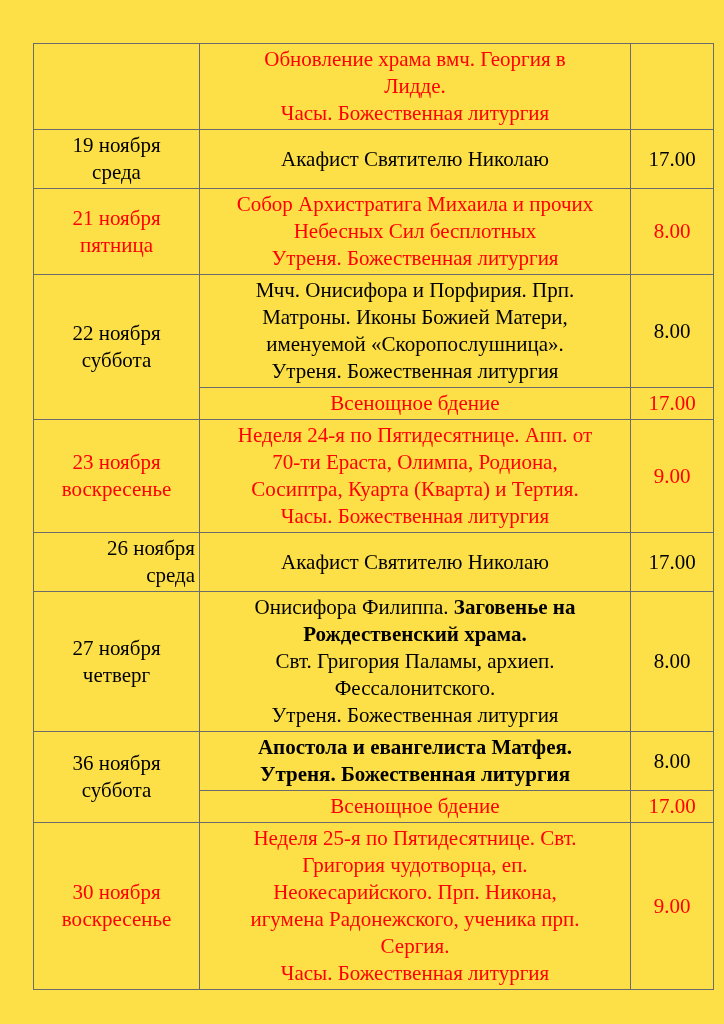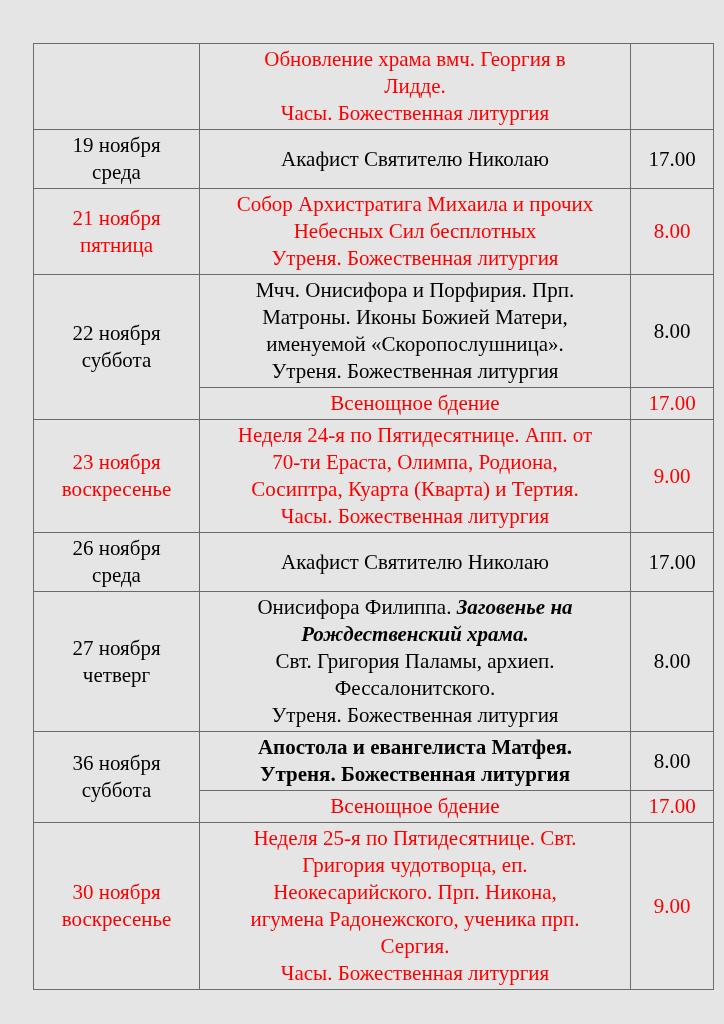--- a/index.html
+++ b/index.html
@@ -12,21 +12,21 @@
     height: 1024px;
     position: relative;
     font-family: "Liberation Serif", serif;
     color: #000000;
   }
   .page {
     position: absolute;
     left: 0; top: 0;
     width: 724px;
     height: 1024px;
-    background: #e5e5e5;
+    background: #fde047;
     overflow: hidden;
   }
   .table-wrap {
     position: absolute;
     left: 33px;
     top: 43px;
   }
   table.schedule {
     border-collapse: collapse;
     table-layout: fixed;
@@ -39,21 +39,20 @@
     font-size: 21px;
     line-height: 27px;
     padding: 2px 4px;
     overflow: hidden;
   }
   td.date-cell  { width: 157px; }
   td.desc-cell  { width: 422px; }
   td.time-cell  { width: 74px;  }
   .bi {
     font-weight: bold;
-    font-style: italic;
   }
 </style>
 </head>
 <body>
 
 <div class="page">
   <div class="table-wrap">
     <table class="schedule">
       <tbody>
           <tr>
@@ -79,21 +78,21 @@
           <tr>
             <td class="desc-cell" style="color: rgb(255, 0, 0);"><span>Всенощное бдение</span></td>
             <td class="time-cell" style="color: rgb(255, 0, 0);">17.00</td>
           </tr>
           <tr>
             <td class="date-cell" rowspan="1" style="color: rgb(255, 0, 0); text-align: center;"><span>23 ноября</span><br><span>воскресенье</span></td>
             <td class="desc-cell" style="color: rgb(255, 0, 0); margin-top: 32px;"><span>Неделя 24-я по Пятидесятнице. Апп. от</span><br><span>70-ти Ераста, Олимпа, Родиона,</span><br><span>Сосиптра, Куарта (Кварта) и Тертия.</span><br><span>Часы. Божественная литургия</span></td>
             <td class="time-cell" style="color: rgb(255, 0, 0);">9.00</td>
           </tr>
           <tr>
-            <td class="date-cell" rowspan="1" style="color: rgb(0, 0, 0);"><span>26 ноября</span><br><span>среда</span></td>
+            <td class="date-cell" rowspan="1" style="color: rgb(0, 0, 0); text-align: right;"><span>26 ноября</span><br><span>среда</span></td>
             <td class="desc-cell" style="color: rgb(0, 0, 0);"><span>Акафист Святителю Николаю</span></td>
             <td class="time-cell" style="color: rgb(0, 0, 0);">17.00</td>
           </tr>
           <tr>
             <td class="date-cell" rowspan="1" style="color: rgb(0, 0, 0);"><span>27 ноября</span><br><span>четверг</span></td>
             <td class="desc-cell" style="color: rgb(0, 0, 0);"><span>Онисифора Филиппа. </span><span class="bi">Заговенье на</span><br><span class="bi">Рождественский храма.</span><br><span>Свт. Григория Паламы, архиеп.</span><br><span>Фессалонитского.</span><br><span>Утреня. Божественная литургия</span></td>
             <td class="time-cell" style="color: rgb(0, 0, 0);">8.00</td>
           </tr>
           <tr>
             <td class="date-cell" rowspan="2" style="color: rgb(0, 0, 0);"><span>36 ноября</span><br><span>суббота</span></td>

